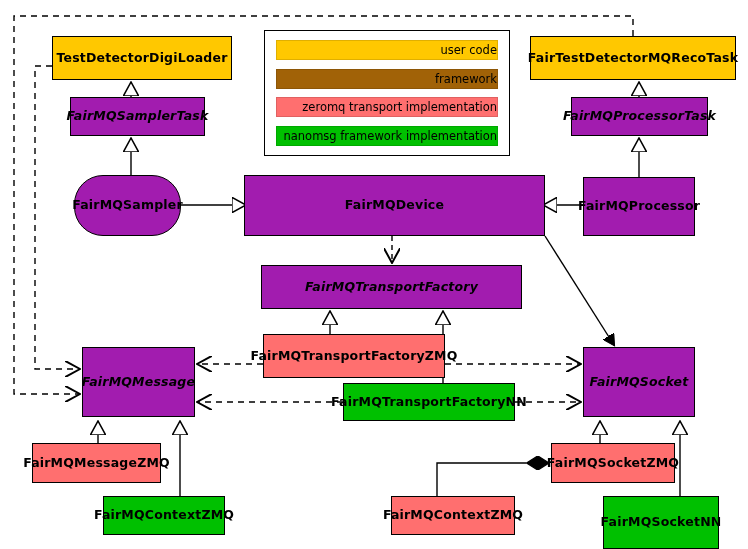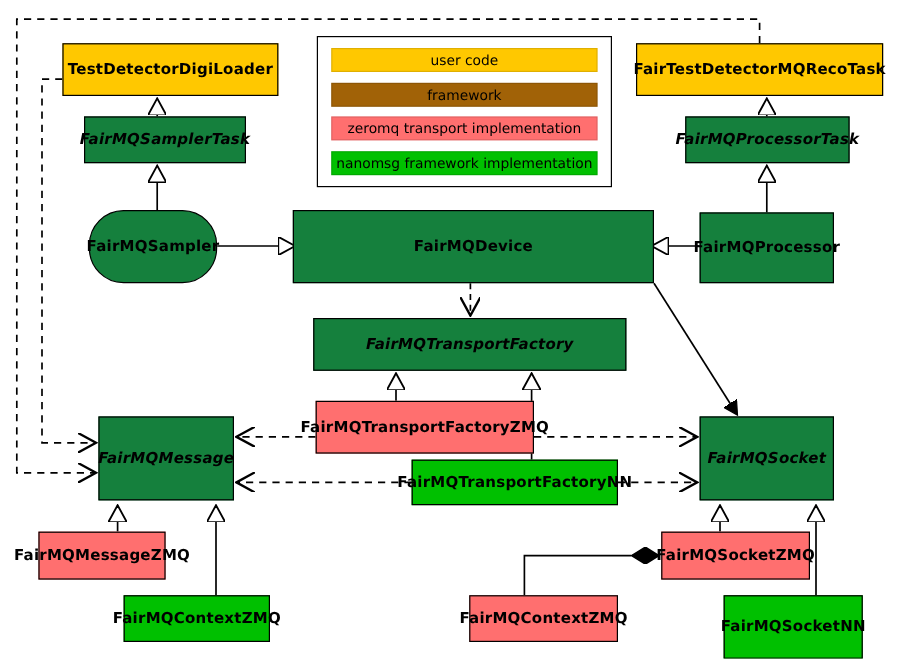--- a/index.html
+++ b/index.html
@@ -6,29 +6,29 @@
   html,body{margin:0;padding:0;background:#ffffff;}
   body{font-family:"DejaVu Sans","Liberation Sans",sans-serif;}
   #canvas{position:relative;width:748px;height:549px;background:#ffffff;overflow:hidden;}
   svg#wires{position:absolute;left:0;top:0;width:748px;height:549px;}
   .node{position:absolute;box-sizing:border-box;border:1.5px solid #000;
         display:flex;align-items:center;justify-content:center;text-align:center;
         font-size:12.5px;font-weight:bold;line-height:1.15;color:#000;
         letter-spacing:.2px;z-index:3;}
   .node.italic{font-style:italic;font-weight:bold;}
   .c-user{background:#FFC800;}
-  .c-fw{background:#15803d;}
+  .c-fw{background:#a21caf;}
   .c-zmq{background:#FF6F6F;}
   .c-nn{background:#00C000;}
   #legend{position:absolute;left:264px;top:30px;width:246px;height:126px;
           background:#ffffff;border:1.5px solid #000;z-index:4;
           display:flex;flex-direction:column;justify-content:space-evenly;
           align-items:center;padding:0;box-sizing:border-box;}
   .legend-row{width:222px;height:20px;border:1px solid rgba(0,0,0,.12);
-              display:flex;align-items:center;justify-content:center;
+              display:flex;align-items:center;justify-content:flex-end;
               font-size:11.5px;font-weight:normal;color:#000;box-sizing:border-box;}
 </style>
 </head>
 <body>
 
 <div id="canvas">
 
   <svg id="wires" viewBox="0 0 748 549" xmlns="http://www.w3.org/2000/svg">
     <defs>
       <marker id="hollowTri" viewBox="0 0 12 12" refX="11" refY="6" markerWidth="11" markerHeight="11" orient="auto-start-reverse">
@@ -136,21 +136,21 @@
       </div>
       <div class="node c-nn" style="left: 343px; top: 383px; width: 172px; height: 38px;">
         <span>FairMQTransportFactoryNN</span>
       </div>
       <div class="node c-fw italic" style="left: 82px; top: 347px; width: 113px; height: 70px;">
         <span>FairMQMessage</span>
       </div>
       <div class="node c-fw italic" style="left: 583px; top: 347px; width: 112px; height: 70px;">
         <span>FairMQSocket</span>
       </div>
-      <div class="node c-zmq" style="left: 32px; top: 443px; width: 106px; height: 40px;">
+      <div class="node c-zmq" style="left: 32px; top: 443px; width: 129px; height: 40px;">
         <span>FairMQMessageZMQ</span>
       </div>
       <div class="node c-nn" style="left: 103px; top: 496px; width: 122px; height: 39px;">
         <span>FairMQContextZMQ</span>
       </div>
       <div class="node c-zmq" style="left: 551px; top: 443px; width: 124px; height: 40px;">
         <span>FairMQSocketZMQ</span>
       </div>
       <div class="node c-zmq" style="left: 391px; top: 496px; width: 124px; height: 39px;">
         <span>FairMQContextZMQ</span>

